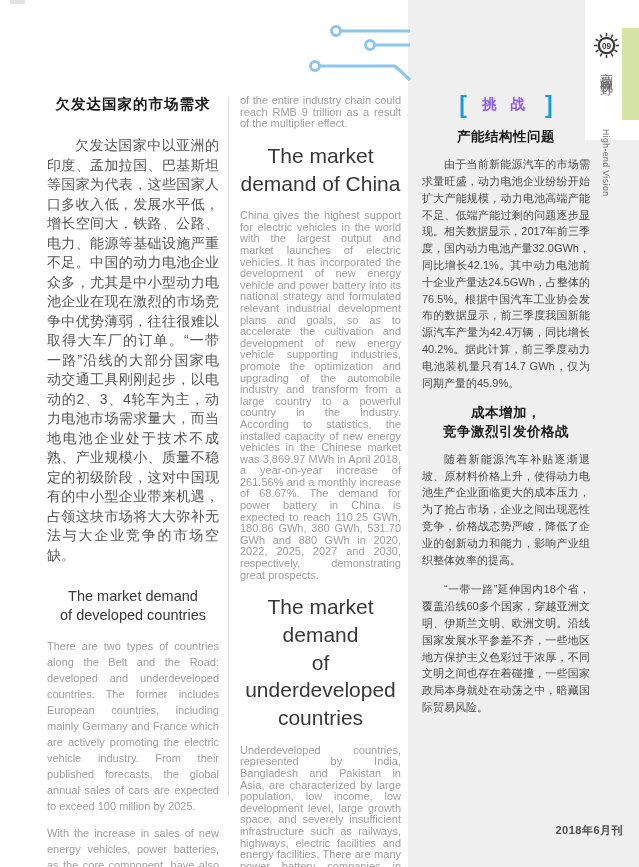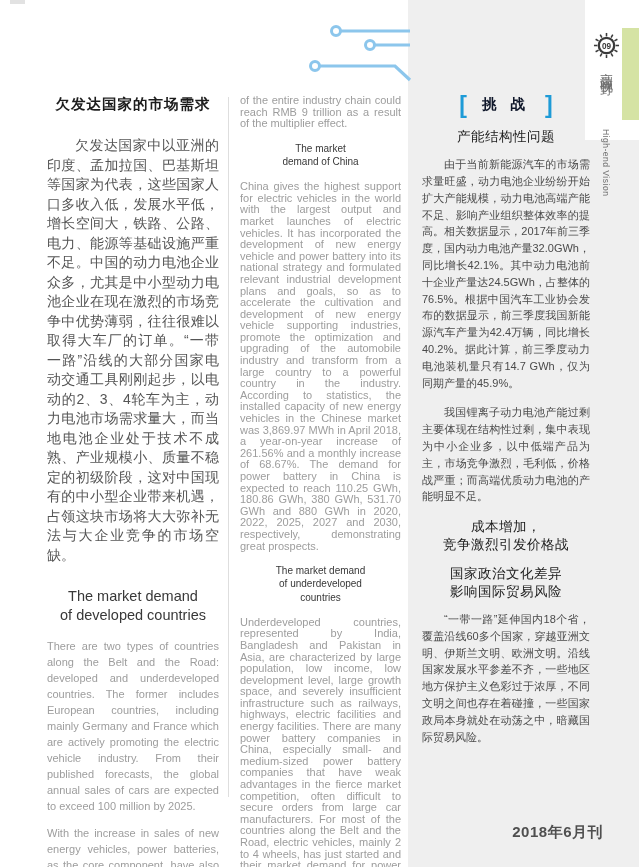--- a/index.html
+++ b/index.html
@@ -25,51 +25,51 @@
     letter-spacing:1px; margin-bottom:23px; line-height:1.25;
   }
   .cn-body {
     font-size:14px; line-height:19.5px; color:#555; text-align:justify;
     text-indent:2em; margin-bottom:22px;
   }
   .en-head {
     font-size:14.5px; font-weight:normal; color:#383838; text-align:center;
     line-height:1.32; margin-bottom:13px;
   }
-  .en-head-lg { font-size:10px; }
+  .en-head-lg { font-size:21px; }
   .en-body {
     font-size:11px; line-height:16px; color:#9d9d9d; text-align:justify;
     margin-bottom:11px;
   }
   .col-mid .en-body { font-size:11px; line-height:11.6px; color:#9d9d9d; margin-bottom:12px; }
 
   .tag { display:flex; justify-content:center; align-items:center; gap:15px; margin-bottom:14px; }
   .tag .bracket { color:#1e9bd7; font-size:23px; font-weight:bold; line-height:18px; }
-  .tag .tag-text { font-size:14.5px; font-weight:bold; color:#0f172a; letter-spacing:5px; }
+  .tag .tag-text { font-size:14.5px; font-weight:bold; color:#8b5cf6; letter-spacing:5px; }
   .cn-head2 {
-    font-size:13.5px; font-weight:normal; color:#1c1c1c; text-align:center;
+    font-size:13.5px; font-weight:bold; color:#1c1c1c; text-align:center;
     line-height:1.35; margin-bottom:10px; letter-spacing:0.5px;
   }
   .cn-head2.spaced { }
   .cn-body2 {
     font-size:11px; line-height:16.8px; color:#4a4a4a; text-align:justify;
     text-indent:2em; margin-bottom:13px;
   }
 
   .page-badge { position:absolute; left:593px; top:32px; }
   .v-cn {
     position:absolute; left:597px; top:62px; writing-mode:vertical-rl;
     font-size:13px; color:#6e6e6e; letter-spacing:3.5px; font-weight:500;
   }
   .v-en {
     position:absolute; left:601px; top:129px; writing-mode:vertical-rl;
     font-size:8.5px; color:#707070; letter-spacing:0.5px;
   }
   .footer {
-    position:absolute; right:36px; top:823px; font-size:15px;
+    position:absolute; right:16px; top:823px; font-size:11px;
     font-weight:bold; color:#4f4f4f; letter-spacing:0.5px;
   }
 </style>
 </head>
 <body>
 
 <div class="page">
 
   <div class="gray-panel"></div>
   <div class="corner-mark"></div>
@@ -115,30 +115,26 @@
     <p class="en-body">Underdeveloped countries, represented by India, Bangladesh and Pakistan in Asia, are characterized by large population, low income, low development level, large growth space, and severely insufficient infrastructure such as railways, highways, electric facilities and energy facilities. There are many power battery companies in China, especially small- and medium-sized power battery companies that have weak advantages in the fierce market competition, often difficult to secure orders from large car manufacturers. For most of the countries along the Belt and the Road, electric vehicles, mainly 2 to 4 wheels, has just started and their market demand for power batteries is huge. However, the local battery companies are just in the initial stage, characterized by immature technology, small scale and unstable quality, bringing opportunities to the existing Chinese SMEs, for whom occupying the markets in these countries will greatly compensate for their inferior position in competition with large companies in China.</p>
   </section>
 
   <aside class="col col-right">
     <div class="tag">
       <span class="bracket">[</span>
       <span class="tag-text">挑 战</span>
       <span class="bracket">]</span>
     </div>
     <h3 class="cn-head2">产能结构性问题</h3>
-    <p class="cn-body2">由于当前新能源汽车的市场需求量旺盛，动力电池企业纷纷开始扩大产能规模，动力电池高端产能不足、影响产业组织整体效率的提高。相关数据显示，2017年前三季度，国内动力电池产量32.0GWh，同比增长42.1%。其中动力电池前十企业产量达24.5GWh，占整体的76.5%。根据中国汽车工业协会发布的数据显示，前三季度我国新能源汽车产量为42.4万辆，同比增长40.2%。据此计算，前三季度动力电池装机量只有14.7 GWh，仅为同期产量的45.9%。</p>
-    <p class="cn-body2">我国锂离子动力电池产能过剩主要体现在结构性过剩，集中表现为中小企业多，以中低端产品为主，市场竞争激烈，毛利低，价格战严重；而高端优质动力电池的产能明显不足。</p>
+    <p class="cn-body2">由于当前新能源汽车的市场需求量旺盛，动力电池企业纷纷开始扩大产能规模，动力电池高端产能不足、低端产能过剩的问题逐步显现。相关数据显示，2017年前三季度，国内动力电池产量32.0GWh，同比增长42.1%。其中动力电池前十企业产量达24.5GWh，占整体的76.5%。根据中国汽车工业协会发布的数据显示，前三季度我国新能源汽车产量为42.4万辆，同比增长40.2%。据此计算，前三季度动力电池装机量只有14.7 GWh，仅为同期产量的45.9%。</p>
     <h3 class="cn-head2 spaced">
       <span>成本增加，</span><br>
       <span>竞争激烈引发价格战</span>
     </h3>
-    <h3 class="cn-head2 spaced">
-      <span>国家政治文化差异</span><br>
-      <span>影响国际贸易风险</span>
-    </h3>
+    <p class="cn-body2">随着新能源汽车补贴逐渐退坡、原材料价格上升，使得动力电池生产企业面临更大的成本压力，为了抢占市场，企业之间出现恶性竞争，价格战态势严峻，降低了企业的创新动力和能力，影响产业组织整体效率的提高。</p>
     <p class="cn-body2">“一带一路”延伸国内18个省，覆盖沿线60多个国家，穿越亚洲文明、伊斯兰文明、欧洲文明。沿线国家发展水平参差不齐，一些地区地方保护主义色彩过于浓厚，不同文明之间也存在着碰撞，一些国家政局本身就处在动荡之中，暗藏国际贸易风险。</p>
   </aside>
 
   <div class="sidebar-notch"></div>
   <div class="green-bar"></div>
 
   <svg class="page-badge" width="27" height="27" viewBox="0 0 28 28">
     <g stroke="#3a3a3a" stroke-width="1.6">
       <line x1="23.5" y1="14" x2="27" y2="14"></line>
       <line x1="22.2" y1="18.8" x2="25.3" y2="20.5"></line>

